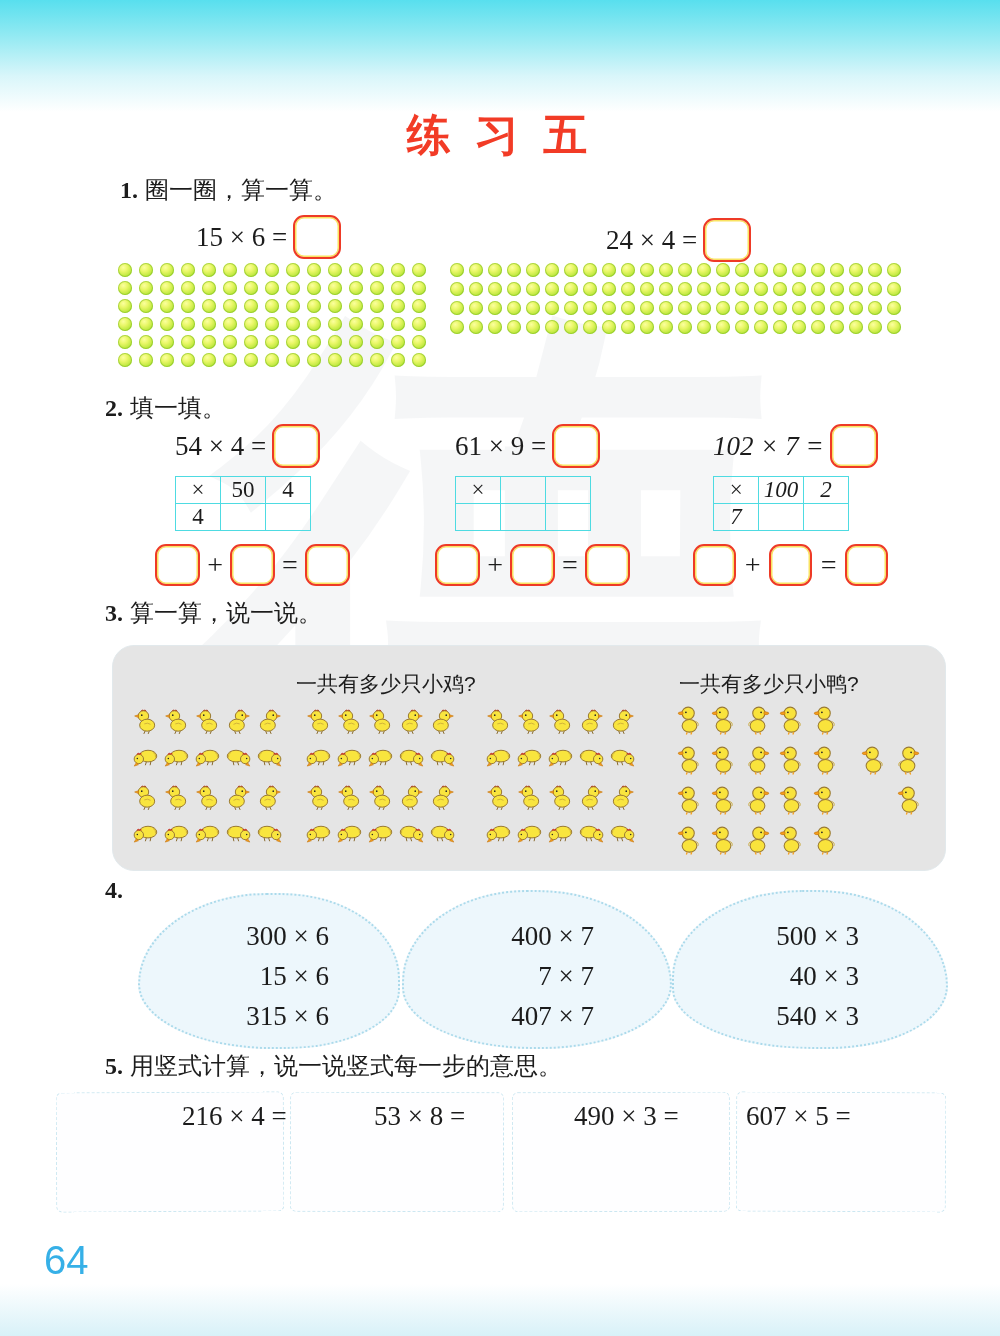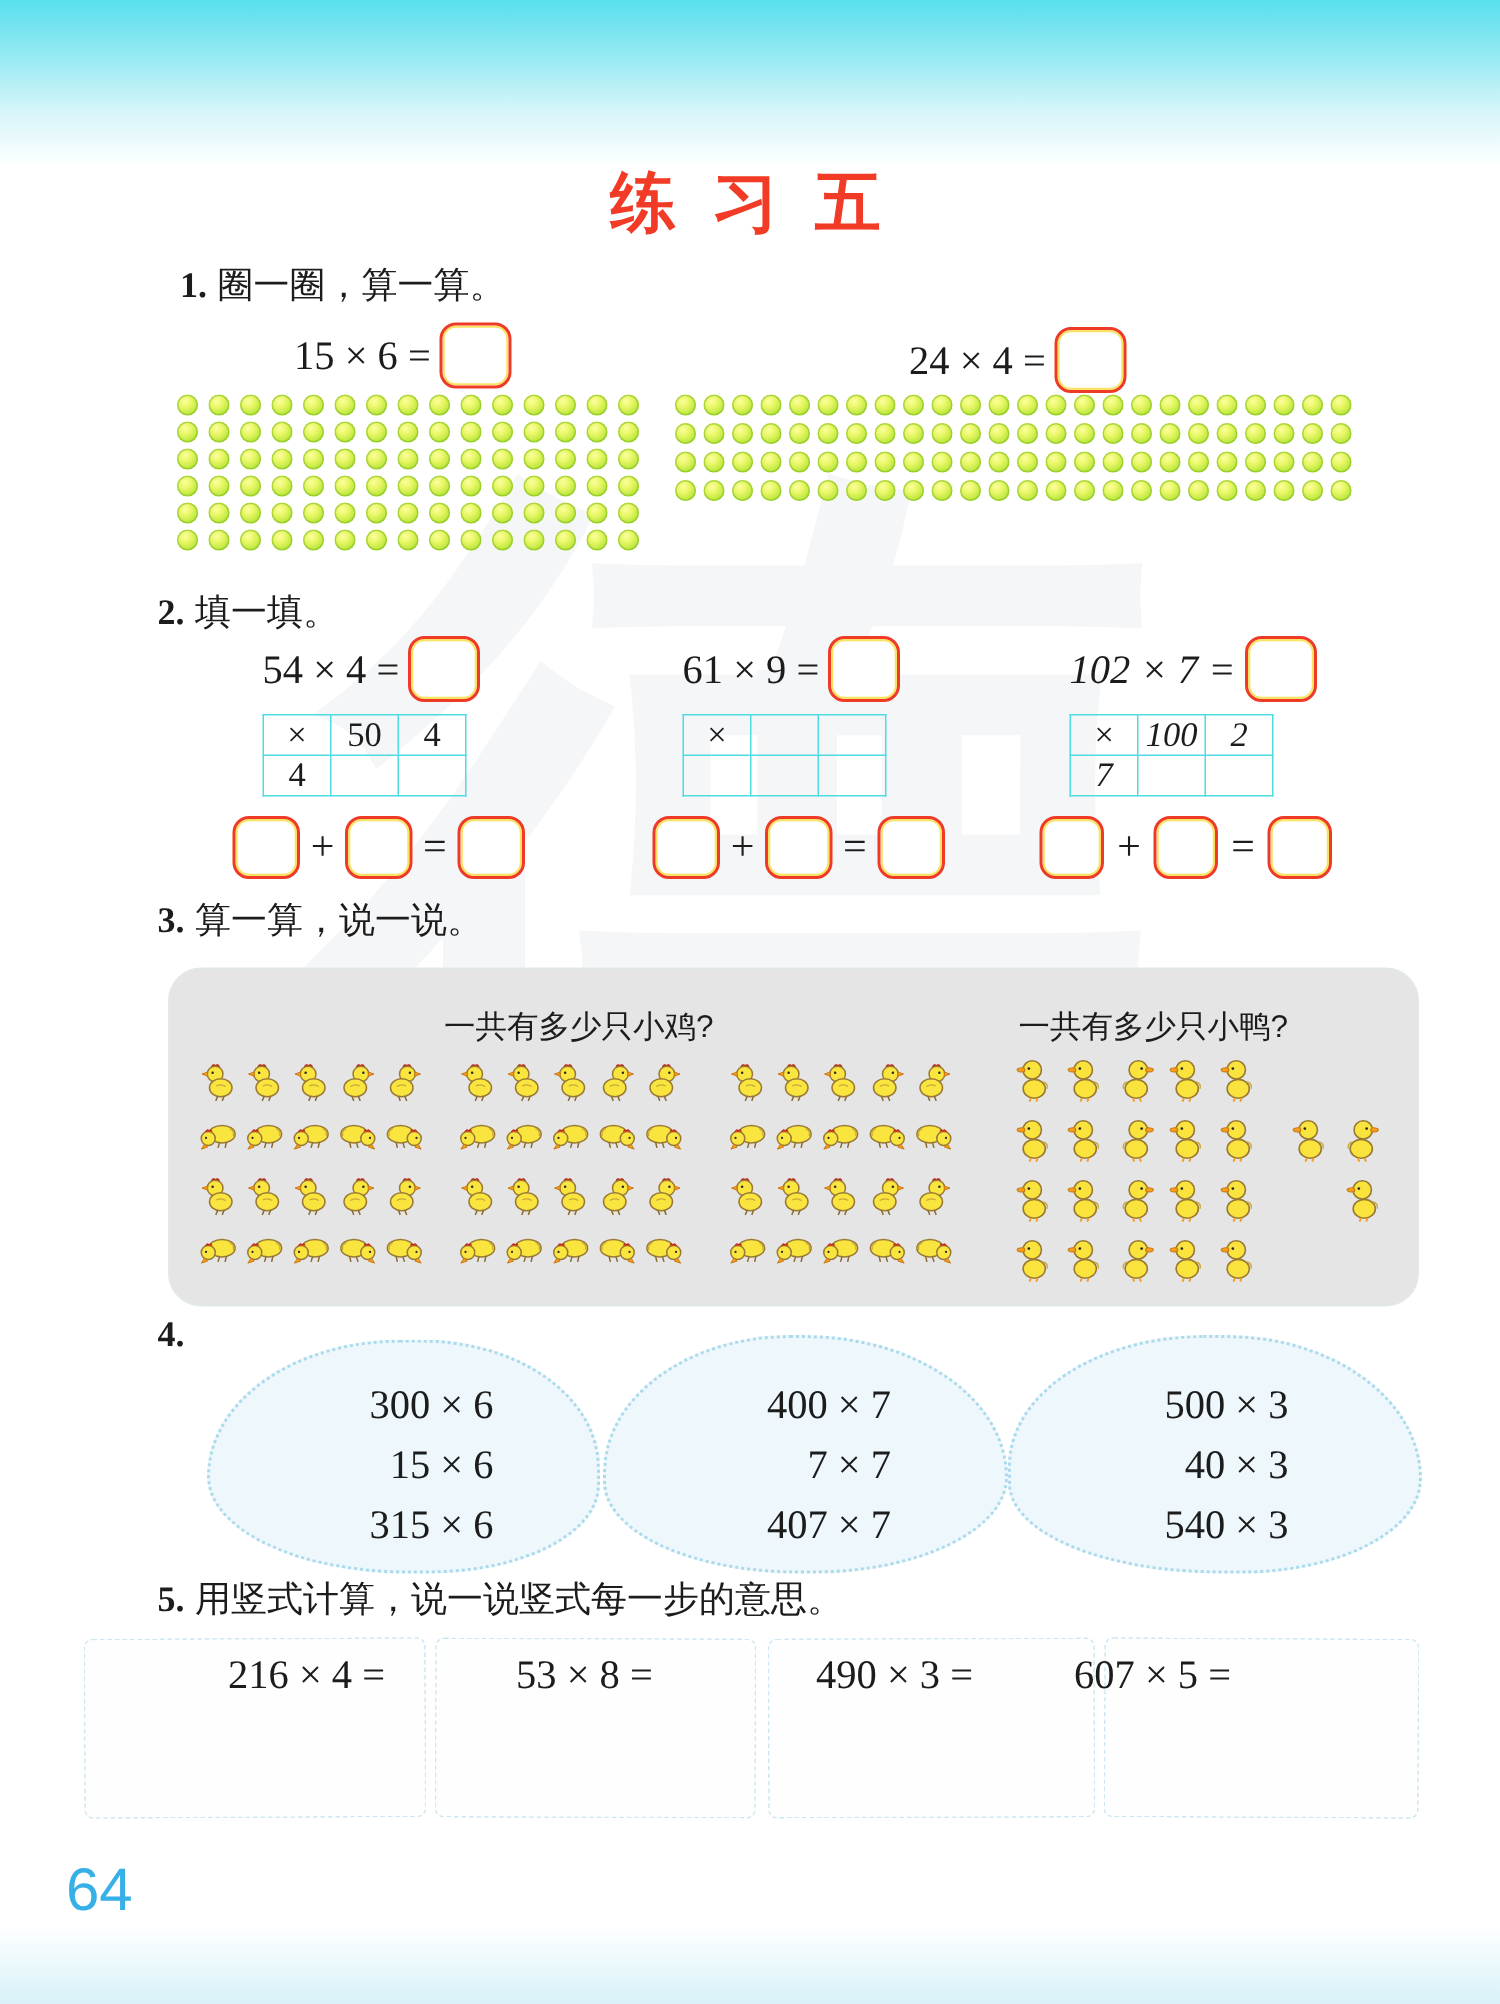--- a/index.html
+++ b/index.html
@@ -44,21 +44,21 @@
   .mirror{transform:scaleX(-1);}
   .blob{position:absolute;background:#edf7fc;border:2px dotted #abdaeb;}
   .b1{left:138px;top:893px;width:258px;height:152px;border-radius:52% 48% 46% 54%/62% 58% 40% 44%;}
   .b2{left:402px;top:890px;width:266px;height:155px;border-radius:48% 52% 50% 50%/60% 62% 42% 40%;}
   .b3{left:672px;top:890px;width:272px;height:155px;border-radius:50% 50% 46% 54%/58% 64% 42% 40%;}
   .p4col{position:absolute;width:172px;text-align:right;font-size:27px;line-height:40px;
         font-family:Liberation Serif, serif;}
   .card{position:absolute;top:1092px;height:118px;background:#fefeff;
         border:1.6px dashed #cbe7f1;border-radius:6px;}
   .p5eq{position:absolute;top:1101px;font-size:27px;white-space:nowrap;
-        font-family:"Liberation Serif","DejaVu Serif",serif;}
+        font-family:"Liberation Serif","DejaVu Serif",serif;margin-left:30px;}
   .pageno{position:absolute;left:44px;top:1238px;font-size:40px;color:#36b0e7;}
 </style>
 </head>
 <body>
 
 <div class="page">
   <div class="topgrad"></div>
   <div class="wm">德</div>
 
   <div class="title">练 习 五</div>

